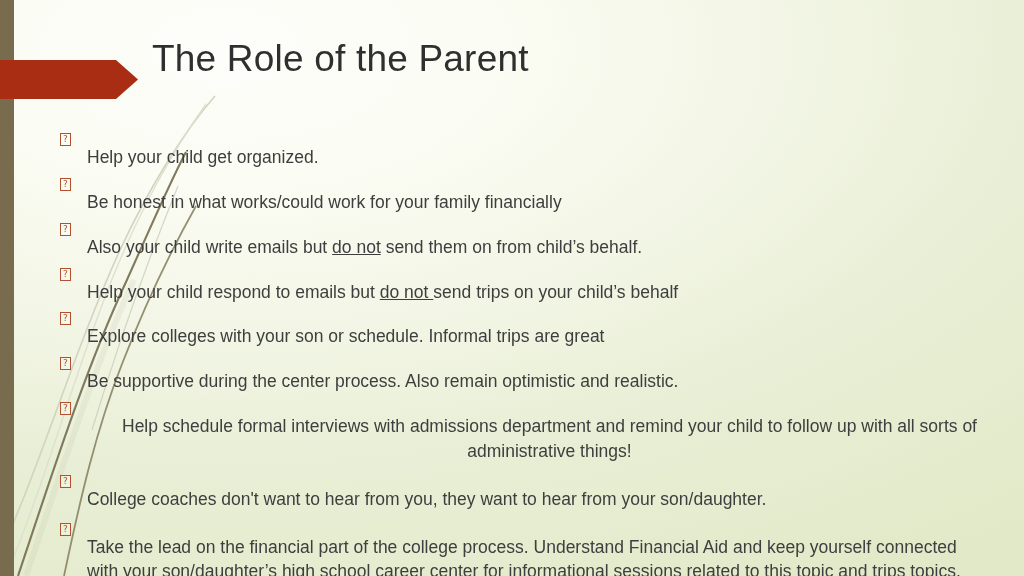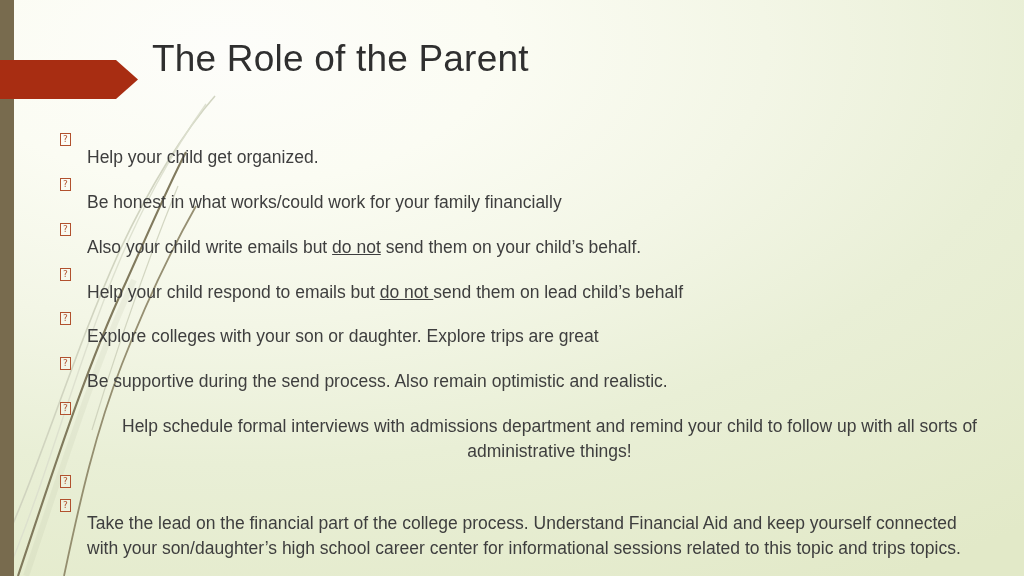--- a/index.html
+++ b/index.html
@@ -149,45 +149,46 @@
       <span class="btext">Help your child get organized.</span>
     </div>
 
     <div class="bullet">
       <span class="marker">?</span>
       <span class="btext">Be honest in what works/could work for your family financially</span>
     </div>
 
     <div class="bullet">
       <span class="marker">?</span>
-      <span class="btext"><span>Also your child write emails but </span><u>do not</u><span> send them on your child’s behalf.</span></span>
+      <span class="btext"><span>Also your child write emails but </span><u>do not</u><span> send them on from child’s behalf.</span></span>
     </div>
 
     <div class="bullet">
       <span class="marker">?</span>
-      <span class="btext"><span>Help your child respond to emails but </span><u>do not </u><span>send them on lead child’s behalf</span></span>
+      <span class="btext"><span>Help your child respond to emails but </span><u>do not </u><span>send trips on your child’s behalf</span></span>
     </div>
 
     <div class="bullet">
       <span class="marker">?</span>
-      <span class="btext">Explore colleges with your son or daughter.  Explore trips are great</span>
+      <span class="btext">Explore colleges with your son or schedule.  Informal trips are great</span>
     </div>
 
     <div class="bullet">
       <span class="marker">?</span>
-      <span class="btext">Be supportive during the send process.  Also remain optimistic and realistic.</span>
+      <span class="btext">Be supportive during the center process.  Also remain optimistic and realistic.</span>
     </div>
 
     <div class="bullet wrap w-wide">
       <span class="marker">?</span>
       <span class="btext">Help schedule formal interviews with admissions department and remind your child to follow up with all sorts of administrative things!</span>
     </div>
 
     <div class="bullet wrap w-mid">
       <span class="marker">?</span>
+      <span class="btext">College coaches don't want to hear from you, they want to hear from your son/daughter.</span>
     </div>
 
     <div class="bullet wrap w-narrow">
       <span class="marker">?</span>
       <span class="btext">Take the lead on the financial part of the college process. Understand Financial Aid and keep yourself connected with your son/daughter’s high school career center for informational sessions related to this topic and trips topics.</span>
     </div>
 
   </div>
 
 </div>

